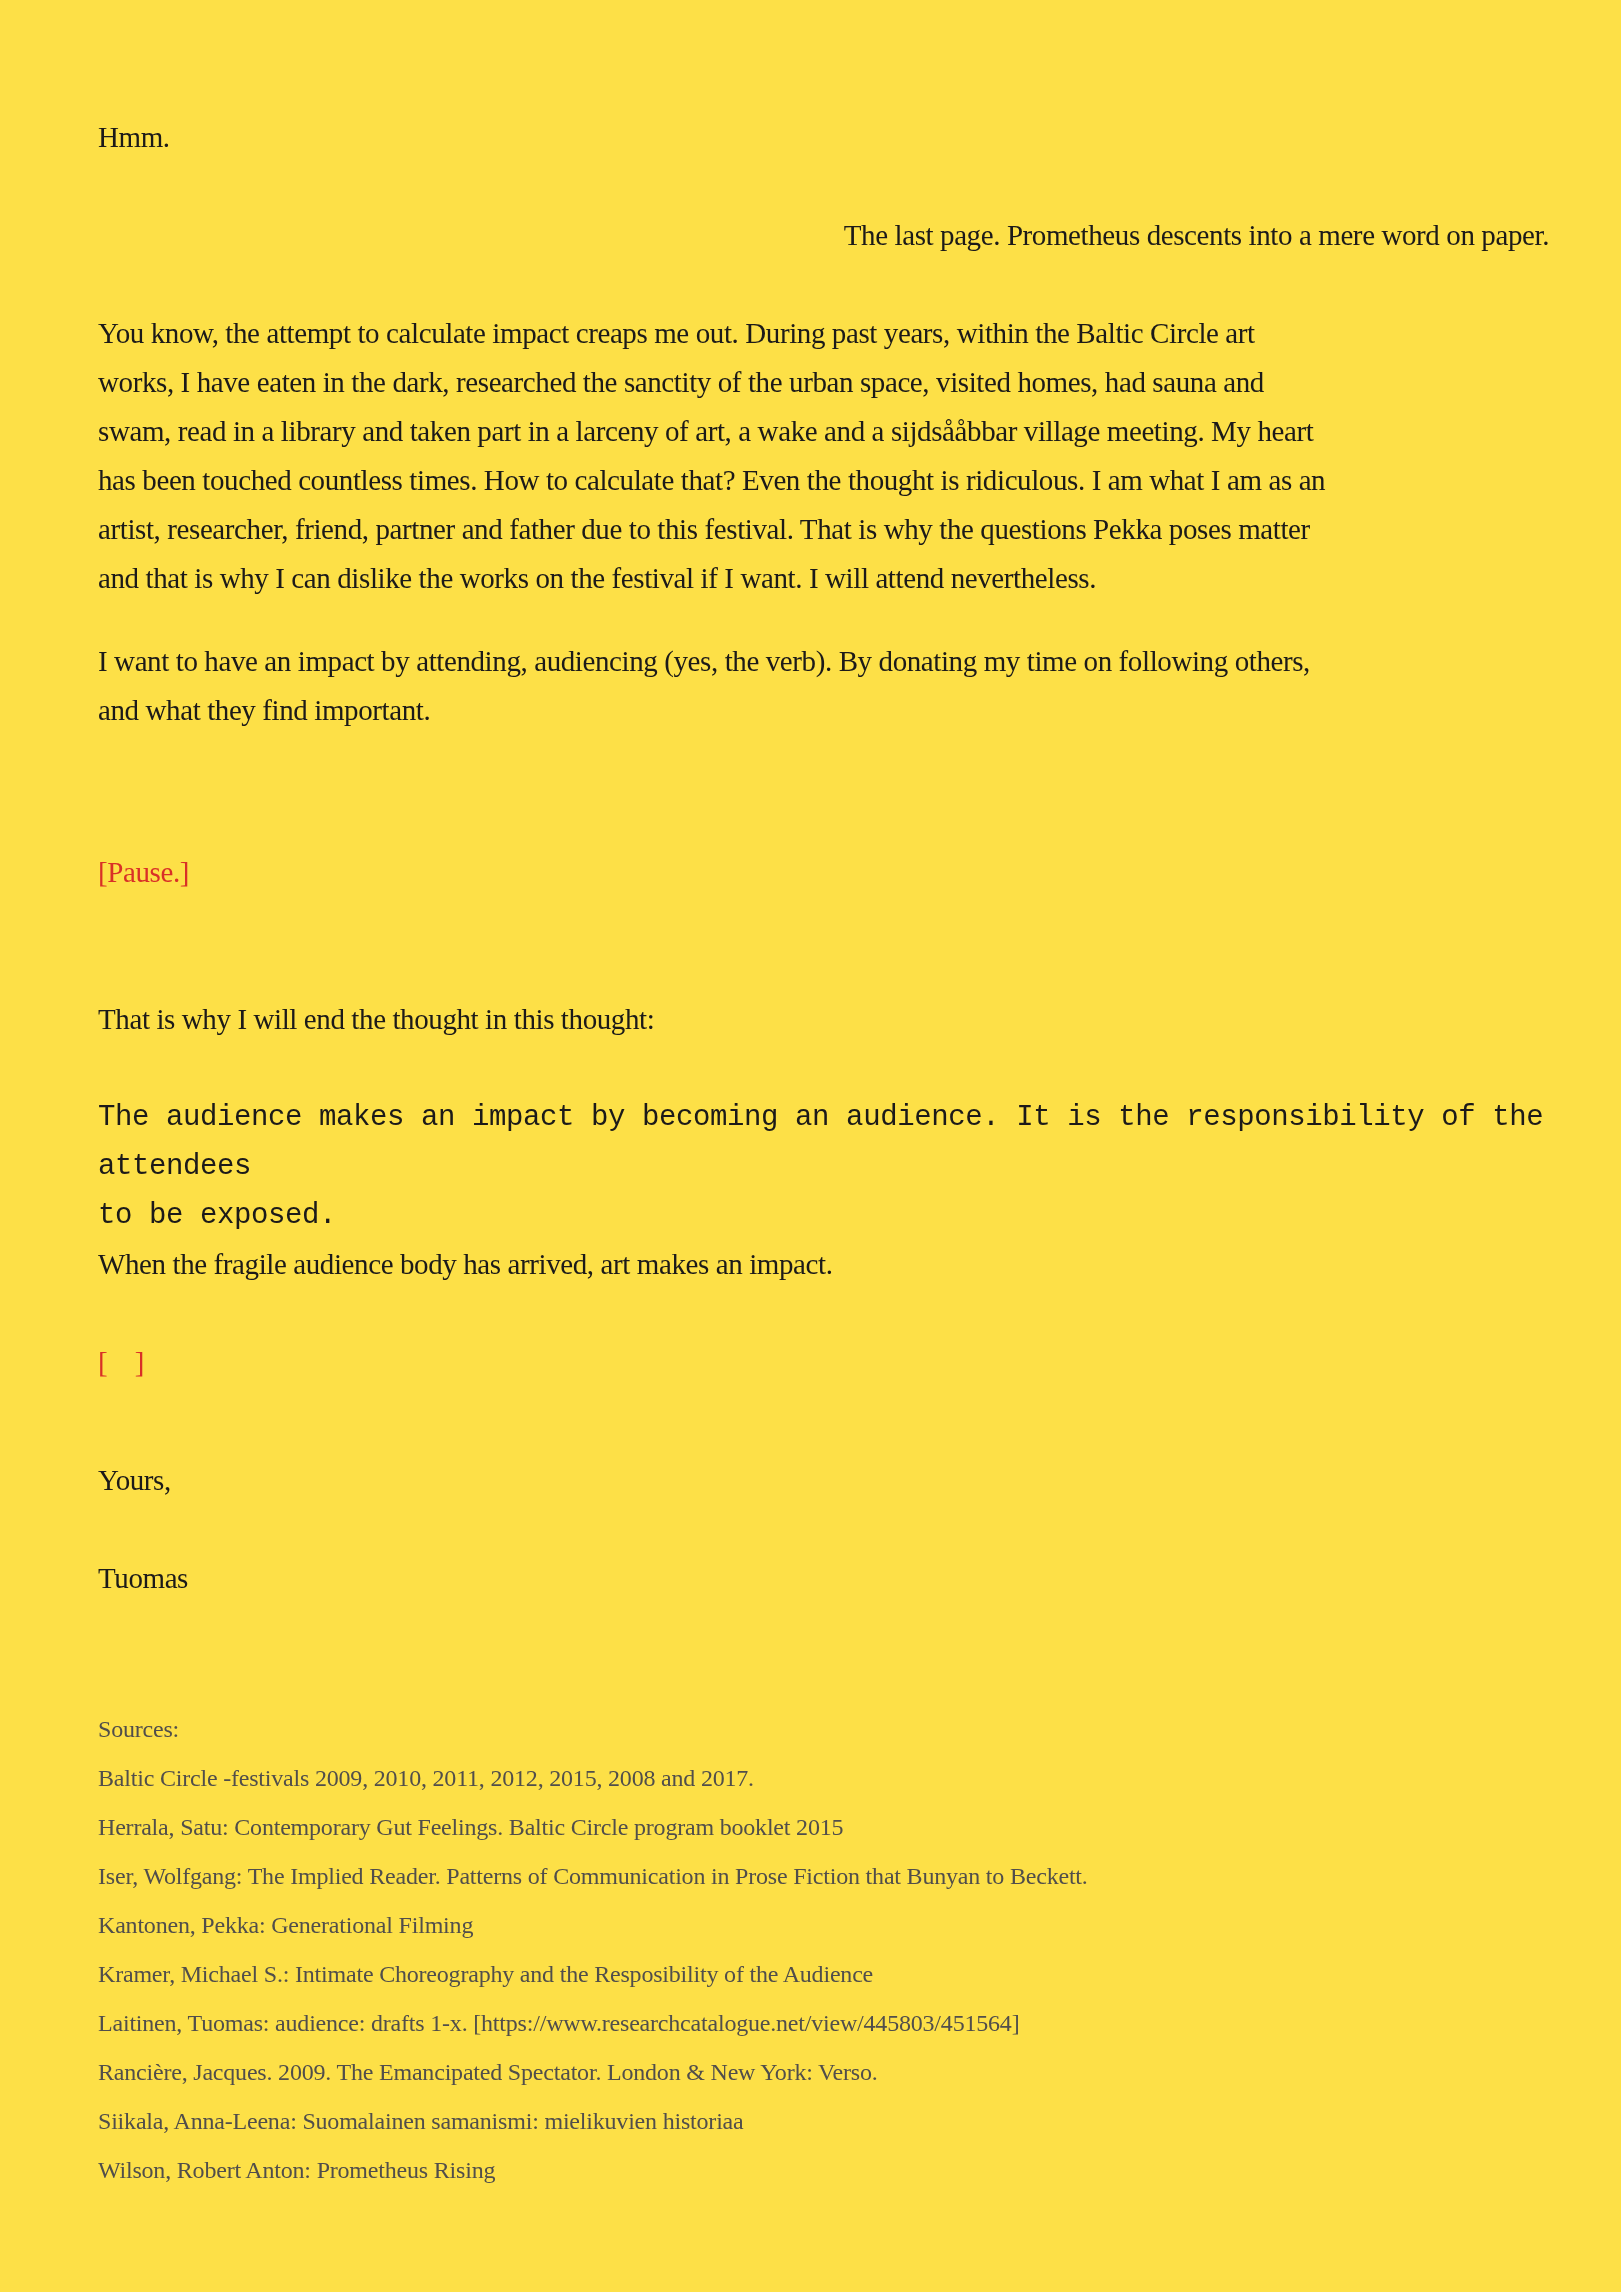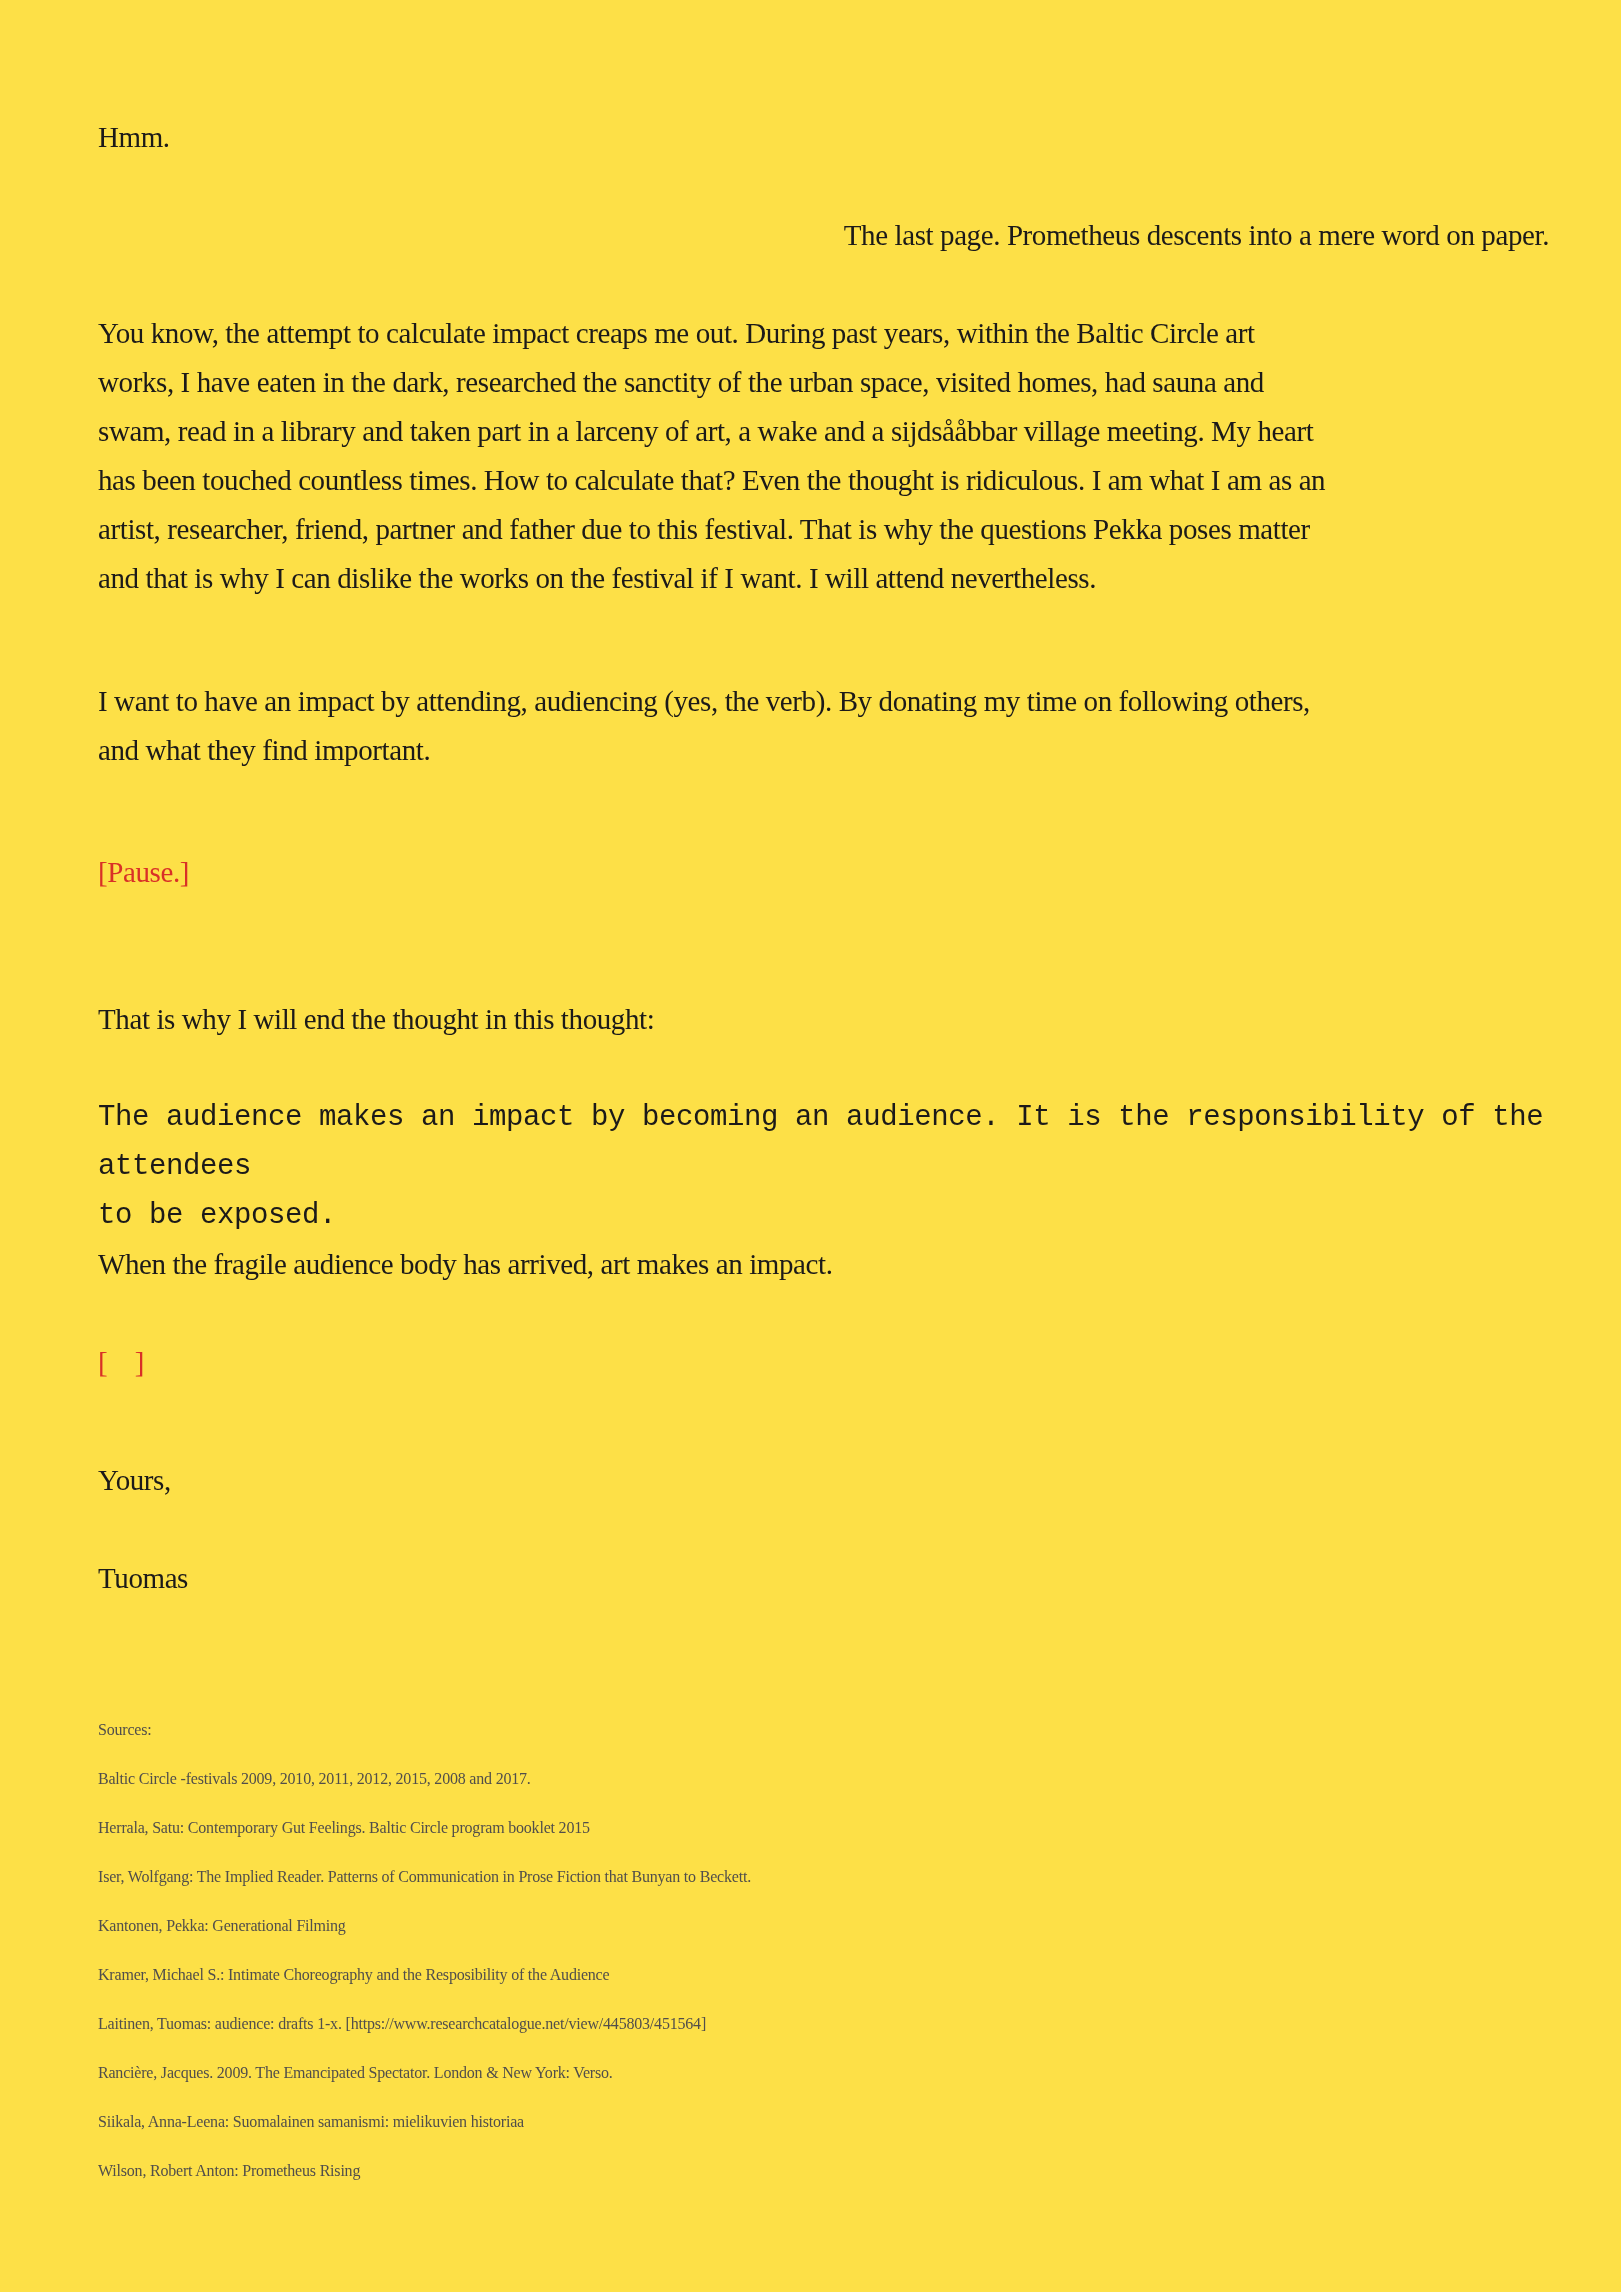--- a/index.html
+++ b/index.html
@@ -30,32 +30,32 @@
   }
   .bracket {
     white-space: pre-wrap;
   }
   .sources {
     position: absolute;
     left: 98px;
     top: 1705px;
     width: 1451px;
     color: #514e4b;
-    font-size: 16px;
+    font-size: 24px;
     line-height: 49px;
     letter-spacing: -0.2px;
   }
   .source-line {
     white-space: pre;
   }
   
   .p-greeting     { top: 84px;  }
   .p-lastpage     { top: 182px; text-align: right; }
   .p-impact       { top: 280px; }
-  .p-attending    { top: 648px; }
+  .p-attending    { top: 608px; }
   .p-pause        { top: 819px; }
   .p-endthought   { top: 966px; }
   .p-audience     { top: 1064px; font-family: Liberation Mono, monospace; }
   .p-fragile      { top: 1211px; }
   .p-bracket      { top: 1309px; }
   .p-signoff      { top: 1407px; }
 </style>
 </head>
 <body>
 

